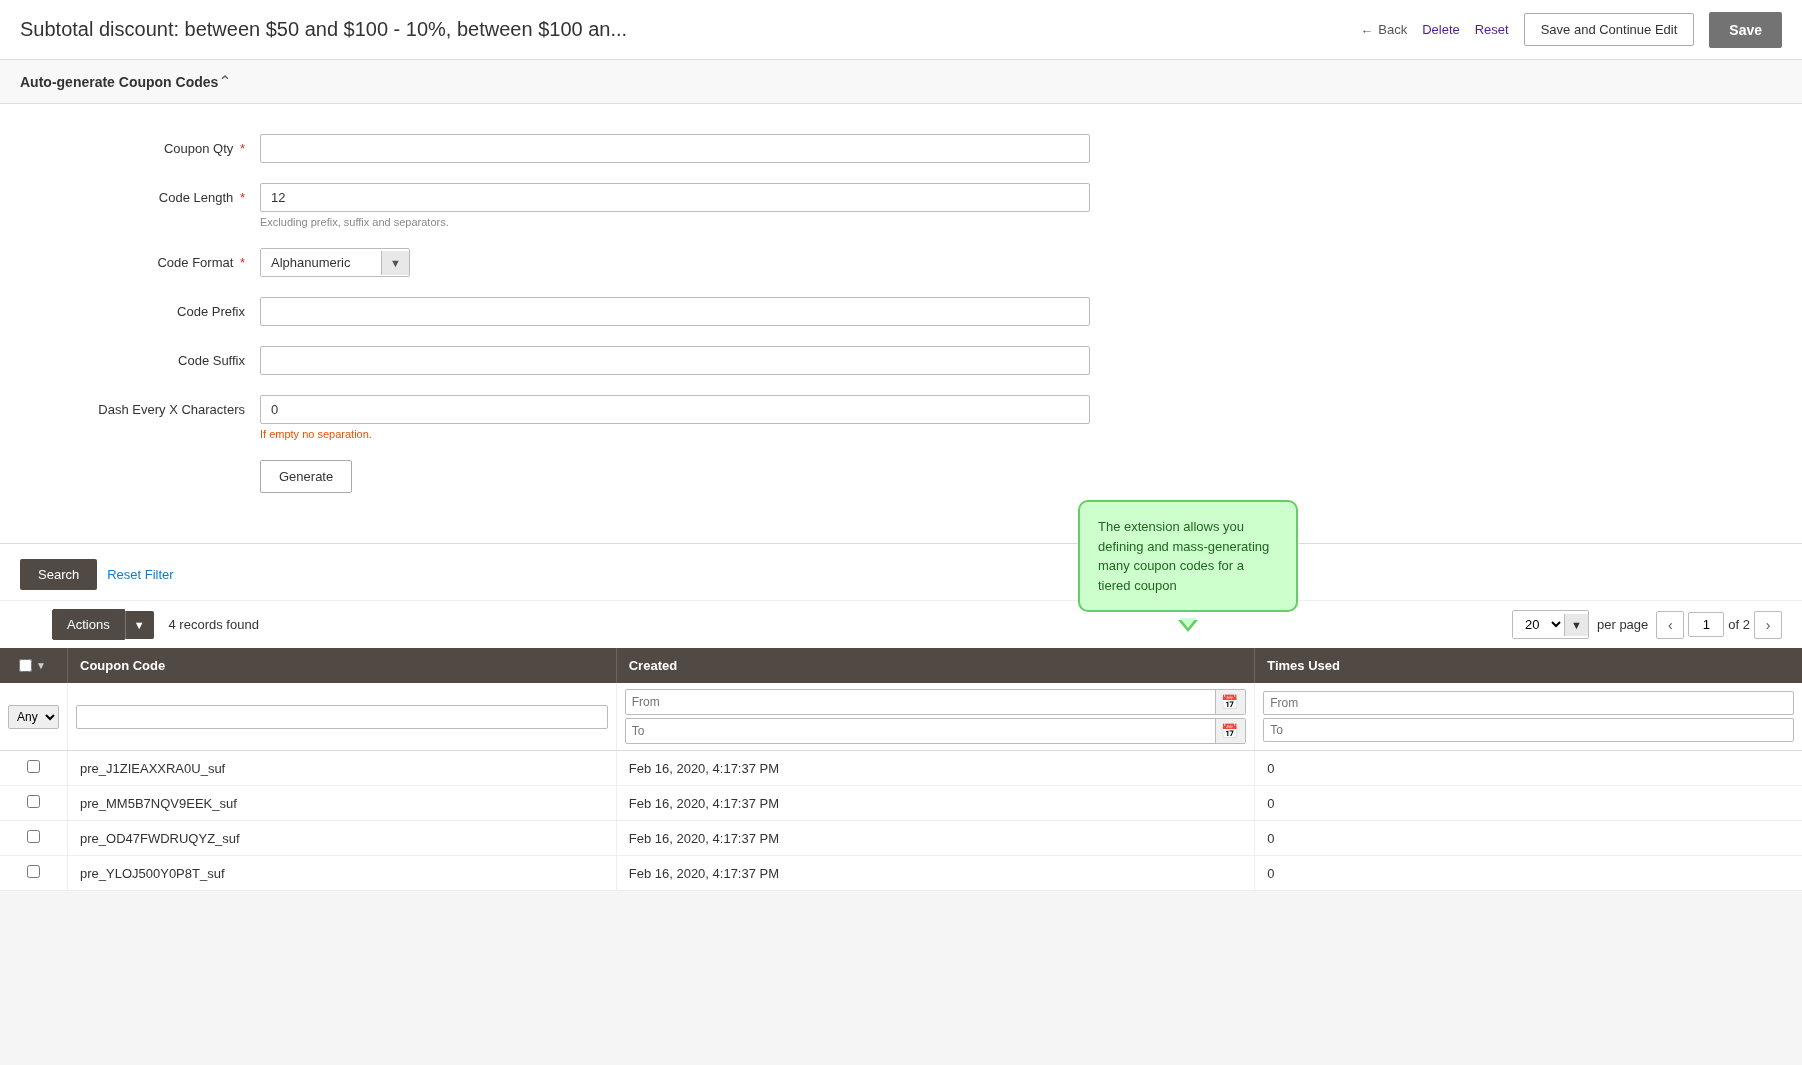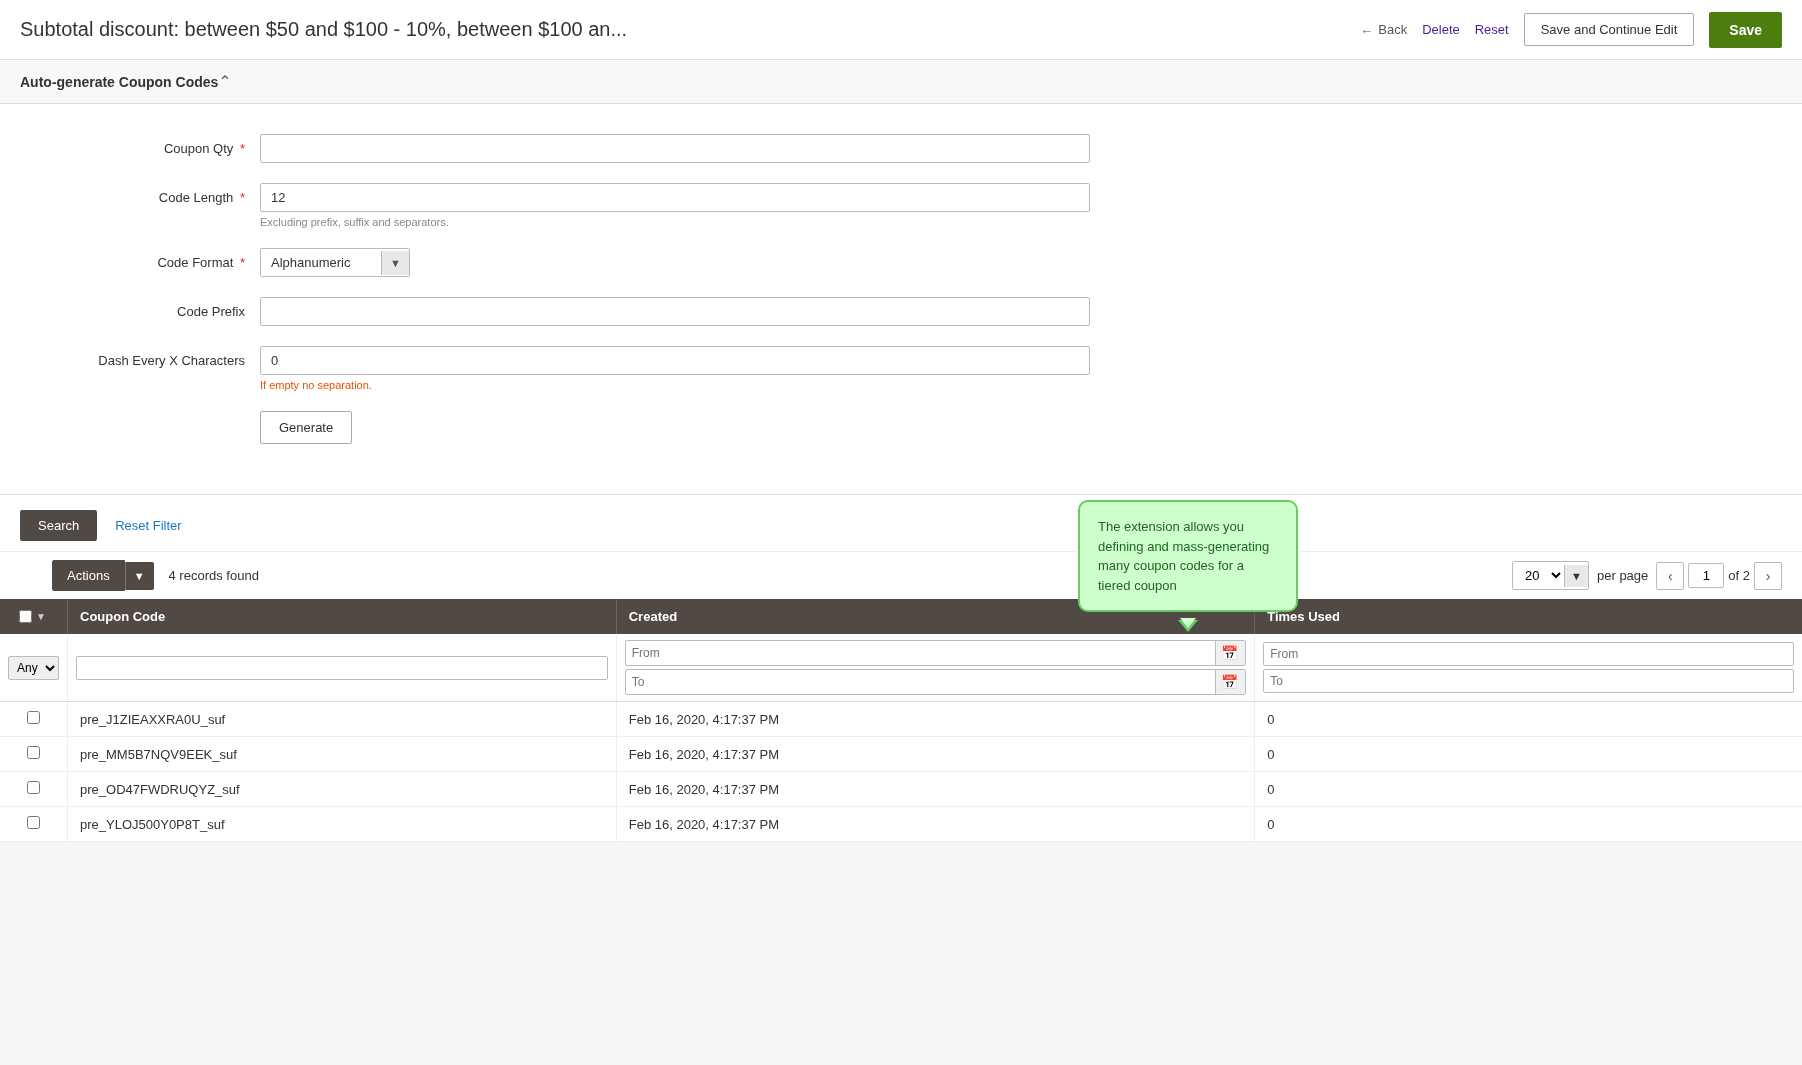--- a/index.html
+++ b/index.html
@@ -45,21 +45,21 @@
     .btn-save-continue {
       background: none;
       border: 1px solid #aaa;
       color: #333;
       padding: 8px 16px;
       cursor: pointer;
       font-size: 13px;
       border-radius: 2px;
     }
     .btn-save {
-      background: #4d7c0f;
+      background: #737373;
       border: none;
       color: #fff;
       padding: 10px 20px;
       cursor: pointer;
       font-size: 14px;
       font-weight: 600;
       border-radius: 2px;
     }
 
     
@@ -208,21 +208,21 @@
       border-style: solid;
       border-color: #ccffcc transparent transparent transparent;
       z-index: 1;
     }
 
     
     .search-bar {
       padding: 15px 20px 10px 20px;
       display: flex;
       align-items: center;
-      gap: 18px;
+      gap: 10px;
       background: #fff;
     }
     .btn-search {
       background: #514943;
       border: none;
       color: #fff;
       padding: 8px 18px;
       cursor: pointer;
       font-size: 13px;
       border-radius: 2px;
@@ -498,20 +498,26 @@
         </div>
       </div>
 
       <div class="form-row">
         <div class="form-label">Code Prefix</div>
         <div class="form-field">
           <input type="text" value="" style="">
         </div>
       </div>
 
+      <div class="form-row">
+        <div class="form-label">Code Suffix</div>
+        <div class="form-field">
+          <input type="text" value="" style="">
+        </div>
+      </div>
 
       <div class="form-row">
         <div class="form-label">Dash Every X Characters</div>
         <div class="form-field">
           <input type="text" value="0" style="">
           <div class="hint-orange">If empty no separation.</div>
         </div>
       </div>
 
       <div class="form-row">

